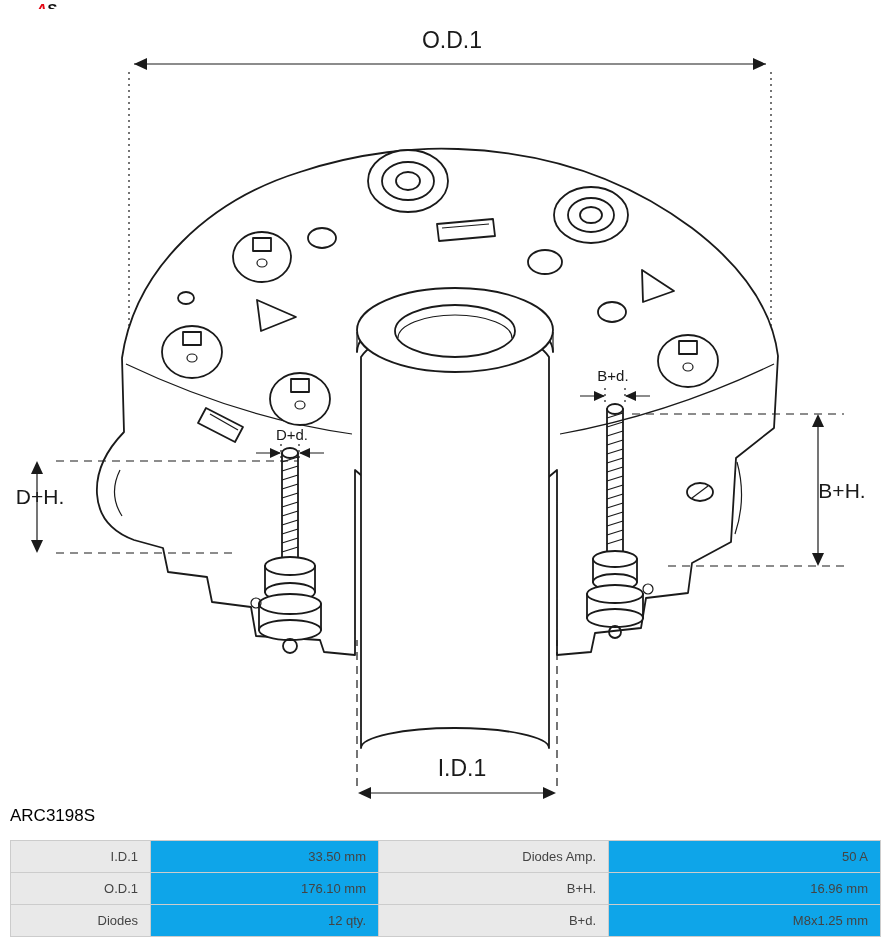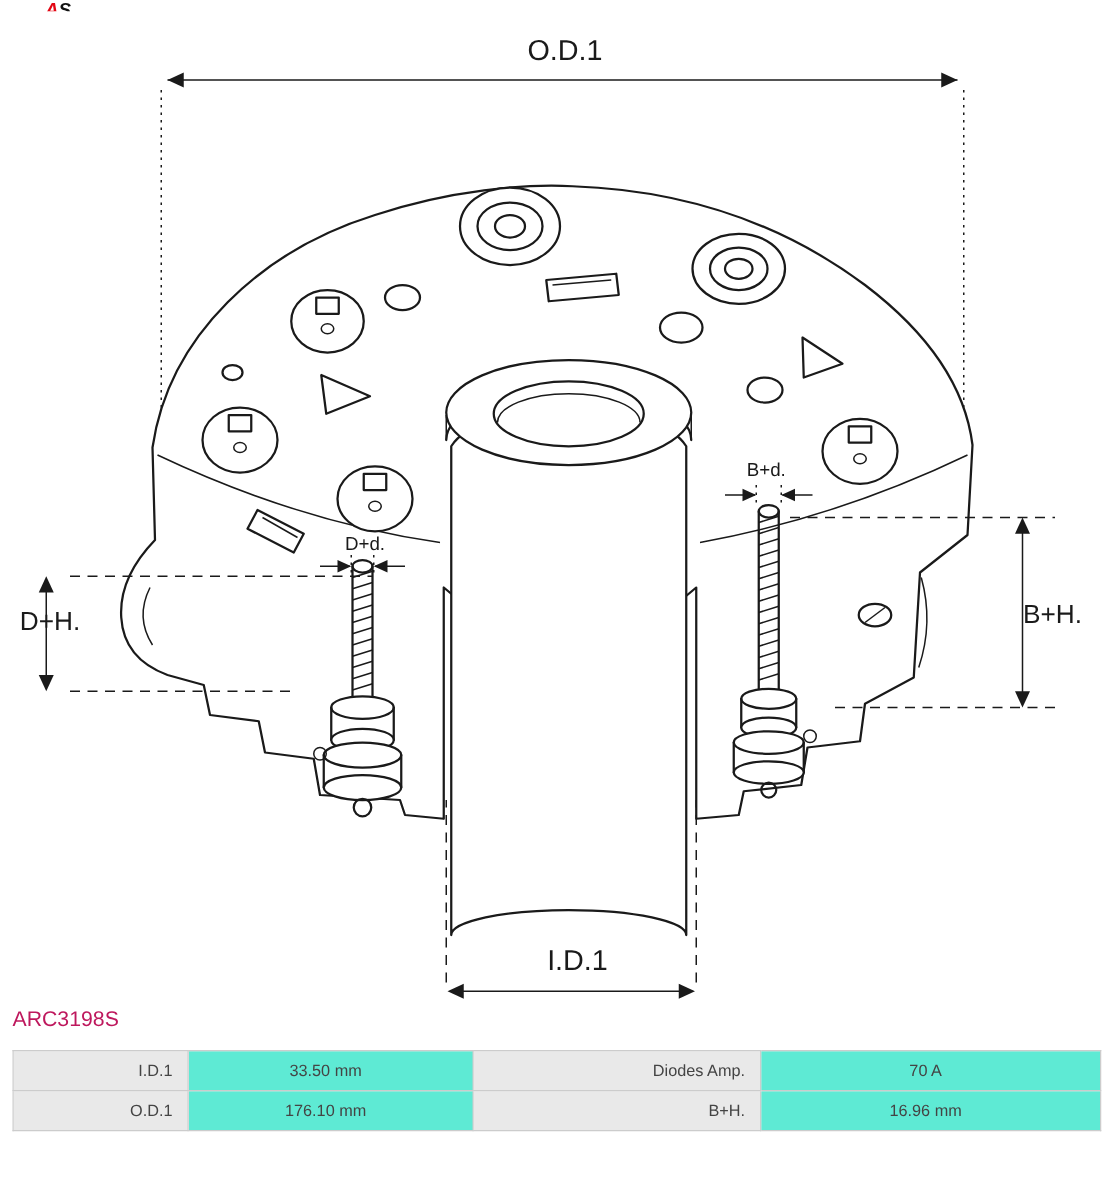--- a/index.html
+++ b/index.html
@@ -22,29 +22,29 @@
   .dim{fill:none;stroke:#1a1a1a;stroke-width:1.2;}
   .dash{stroke-dasharray:8,6;}
   .dot{stroke-dasharray:2,4;}
   .arr{fill:#1a1a1a;stroke:none;}
   text.dimlabel{fill:#1a1a1a;}
   .t-big{font-size:23px;}
   .t-mid{font-size:21px;}
   .t-sm{font-size:15px;}
 
   
-  .part-number{position:absolute;top:806px;left:10px;font-size:17px;color:#be185d;}
+  .part-number{position:absolute;top:806px;left:10px;font-size:17px;color:#000000;}
 
   
   .spec-table{position:absolute;top:840px;left:10px;width:870px;
               border-collapse:collapse;table-layout:fixed;font-size:13px;color:#444;}
   .spec-table td{border:1px solid #cccccc;height:31px;text-align:right;
                  padding:0 12px 0 4px;overflow:hidden;white-space:nowrap;}
   td.lbl{background:#e9e9e9;}
-  td.val{background:#5eead4;text-align:center;}
+  td.val{background:#0ea5e9;}
 </style>
 </head>
 <body>
 
 <div class="page">
 
   <div class="logo-clip">
     <span class="logo-a">A</span><span class="logo-s">S</span>
   </div>
 
@@ -224,24 +224,30 @@
       <col style="width:140px">
         <col style="width:228px">
       <col style="width:230px">
         <col style="width:272px">
     </colgroup>
     <tbody>
       <tr>
         <td class="lbl">I.D.1</td>
         <td class="val">33.50 mm</td>
         <td class="lbl">Diodes Amp.</td>
-        <td class="val">70 A</td>
+        <td class="val">50 A</td>
       </tr>
       <tr>
         <td class="lbl">O.D.1</td>
         <td class="val">176.10 mm</td>
         <td class="lbl">B+H.</td>
         <td class="val">16.96 mm</td>
       </tr>
+      <tr>
+        <td class="lbl">Diodes</td>
+        <td class="val">12 qty.</td>
+        <td class="lbl">B+d.</td>
+        <td class="val">M8x1.25 mm</td>
+      </tr>
     </tbody>
   </table>
 
 </div>
 
 </body></html>

